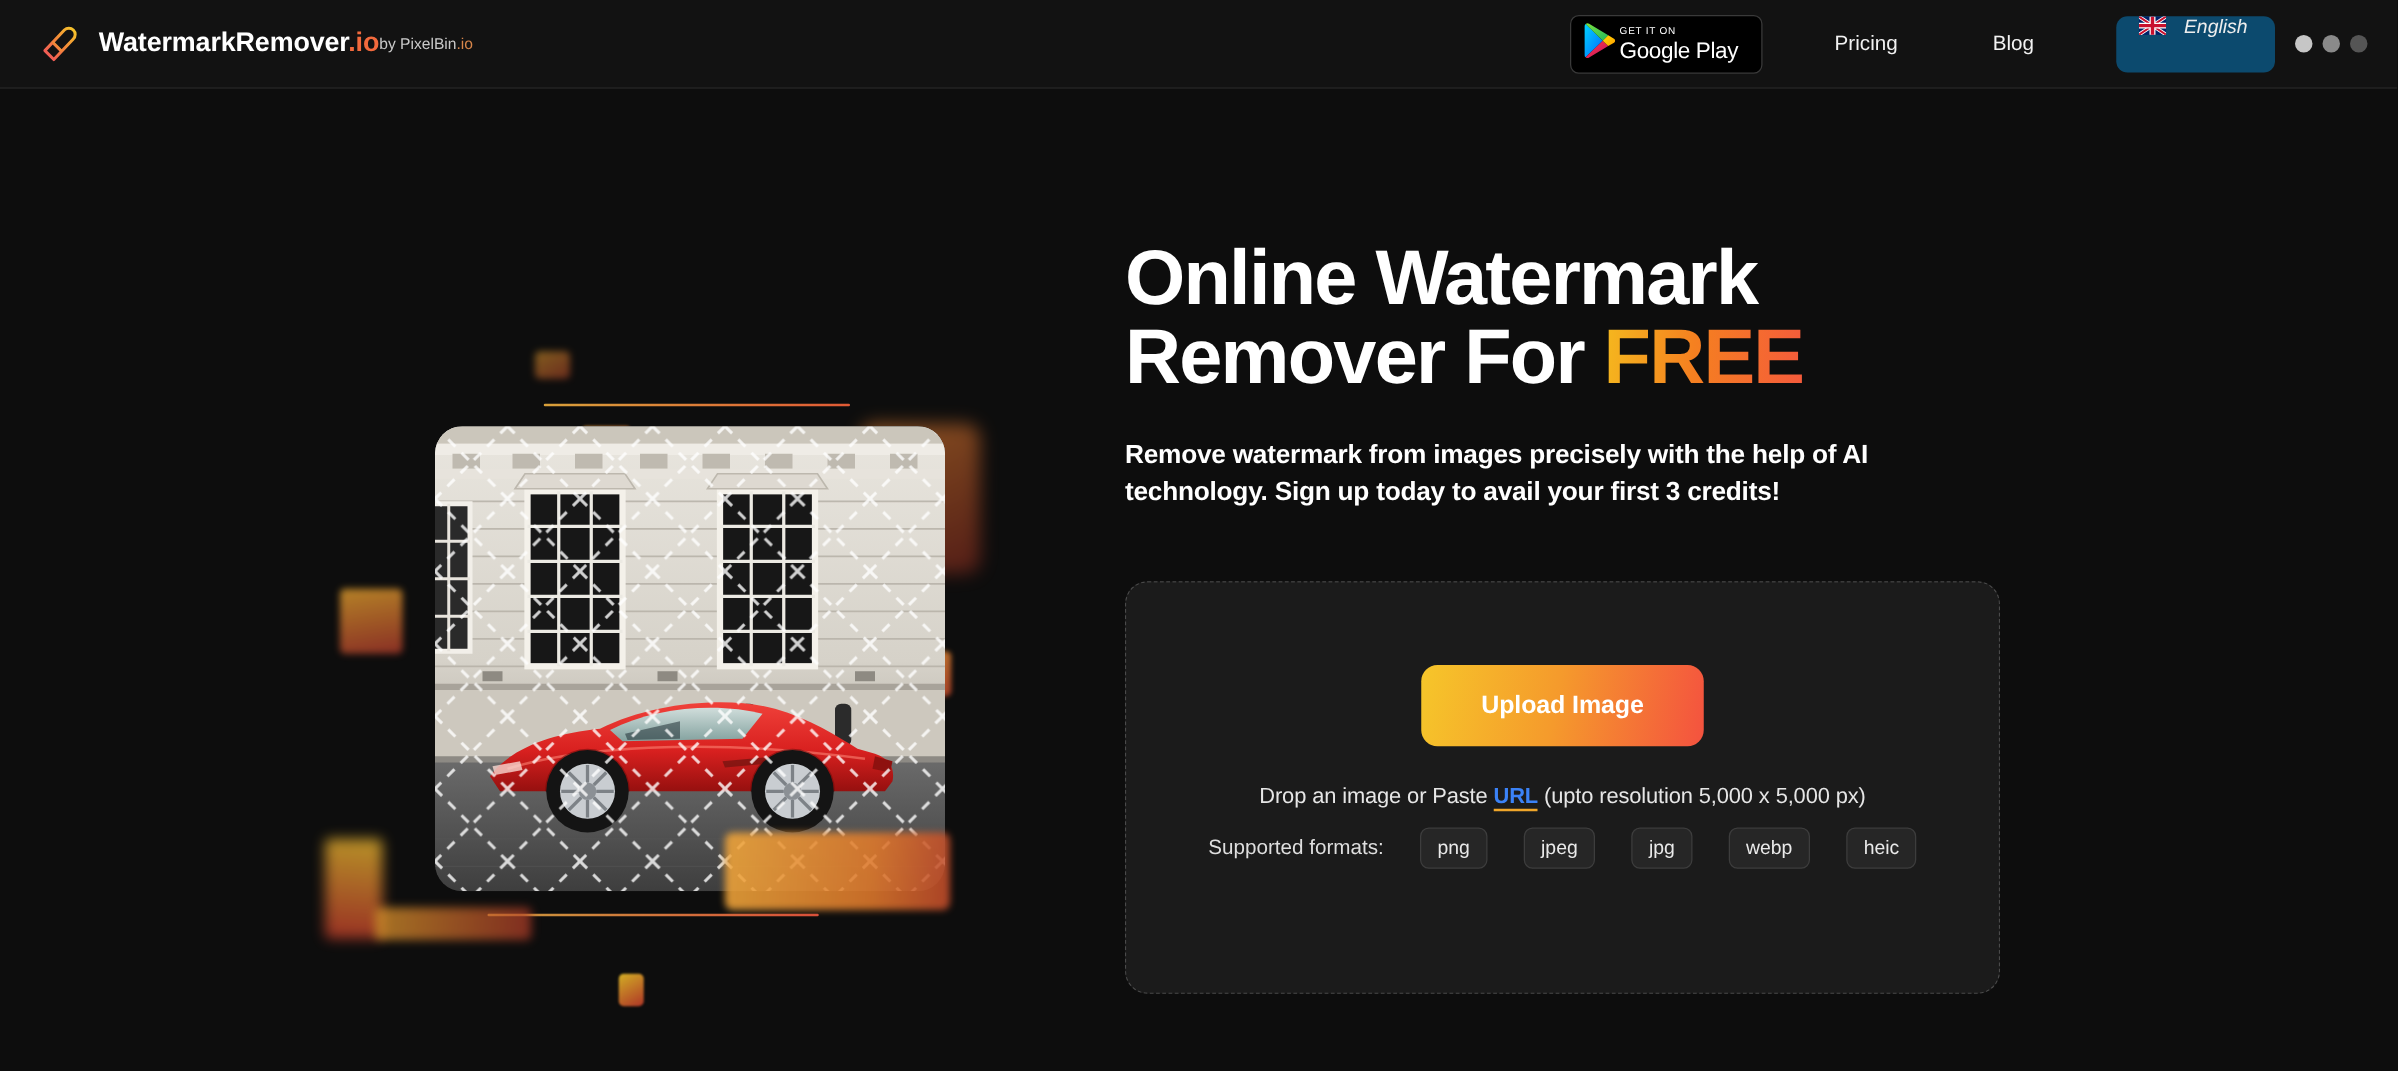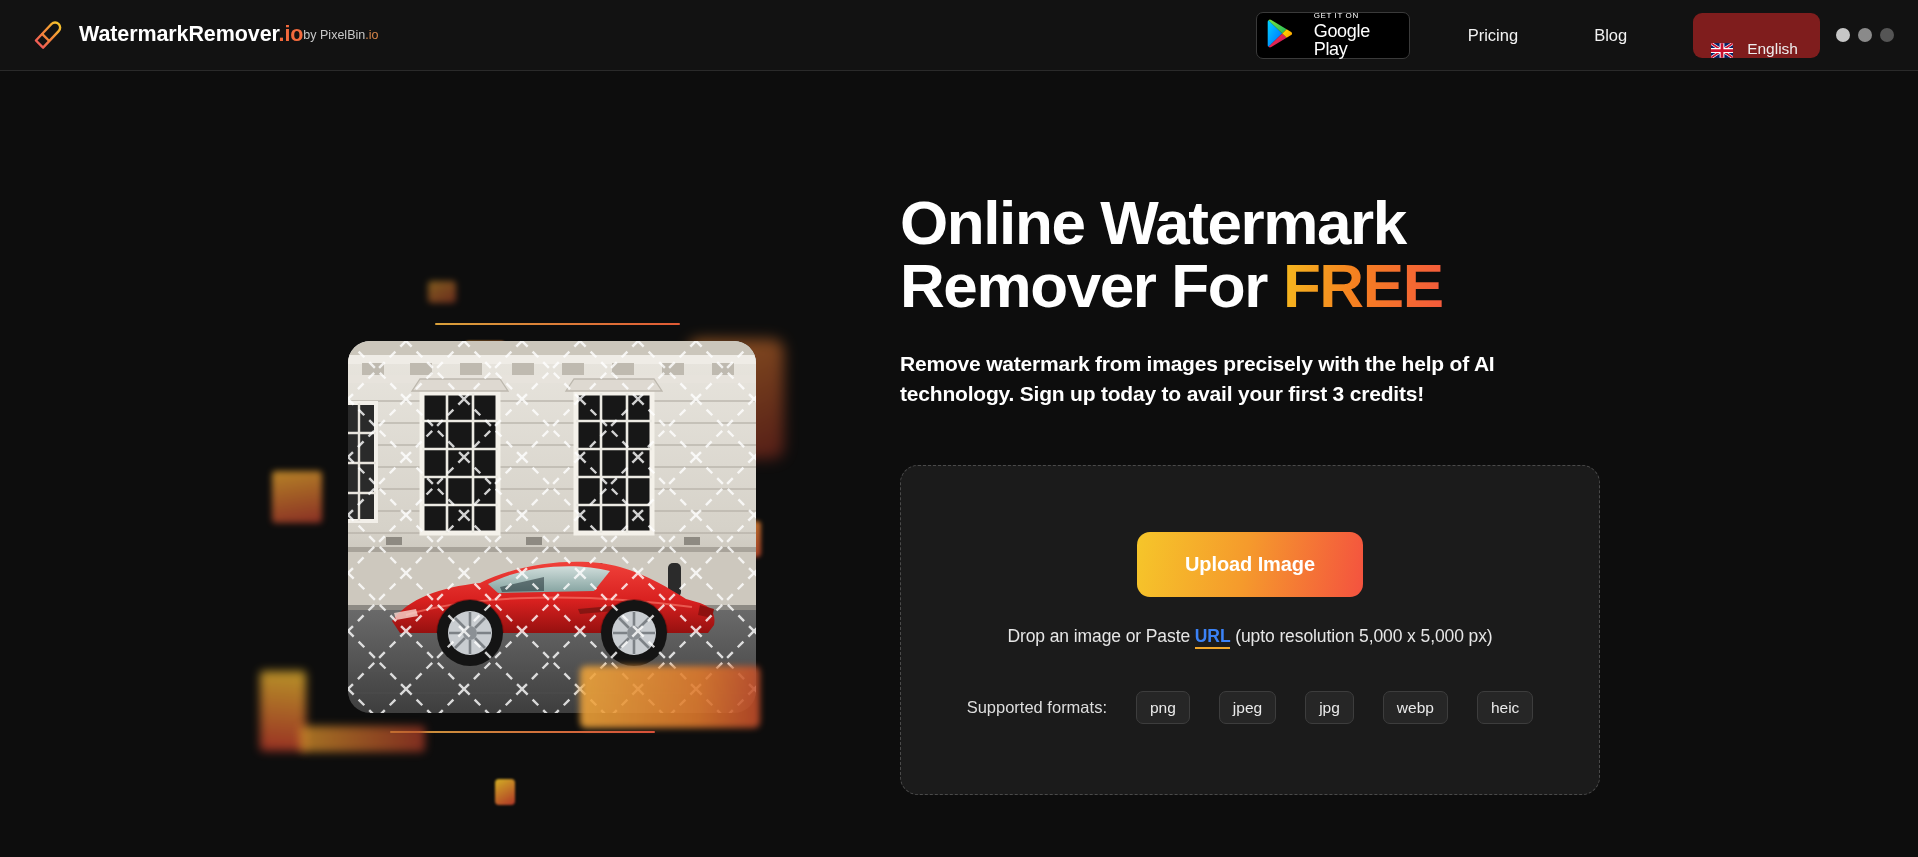--- a/index.html
+++ b/index.html
@@ -58,21 +58,21 @@
 
   
   .gplay {
     width: 154px;
     height: 47px;
     background: #000000;
     border: 1px solid #3a3a3a;
     border-radius: 7px;
     display: flex;
     align-items: center;
-    gap: 21px;
+    gap: 3px;
     padding: 0 10px;
     cursor: pointer;
     margin-right: 44px;
   }
   .gplay-badge-txt { display: flex; flex-direction: column; line-height: 1; }
   .gplay-small {
     font-size: 8px;
     color: #ffffff;
     letter-spacing: 0.6px;
     font-weight: 500;
@@ -92,27 +92,28 @@
     text-decoration: none;
     padding: 0 14px;
     cursor: pointer;
     white-space: nowrap;
   }
   .nav-link.pricing { margin-right: 48px; }
   .nav-link.blog { margin-right: 52px; }
 
   .lang-select {
     display: flex;
-    align-items: flex-end;
+    align-items: flex-start;
     gap: 14px;
-    background: #7f1d1d;
+    background: #0c4a6e;
     border-radius: 9px;
     height: 45px;
     padding: 0 22px 0 18px;
     cursor: pointer;
+    font-style: italic;
   }
   .flag-uk {
     width: 22px;
     height: 15px;
     flex: 0 0 22px;
     border-radius: 1px;
     overflow: hidden;
     display: block;
   }
   .lang-label {
@@ -275,21 +276,21 @@
     letter-spacing: -0.1px;
   }
   .drop-line .url-link {
     font-weight: 700;
     color: #3b82f6;
     border-bottom: 2.5px solid #f0a62a;
     padding-bottom: 1px;
     cursor: pointer;
   }
   .formats-row {
-    margin-top: 44px;
+    margin-top: 15px;
     display: flex;
     align-items: center;
     justify-content: center;
     gap: 29px;
     font-size: 16.5px;
     color: #dedede;
   }
   .fmt-chip {
     background: #262626;
     border: 1px solid #3d3d3d;

